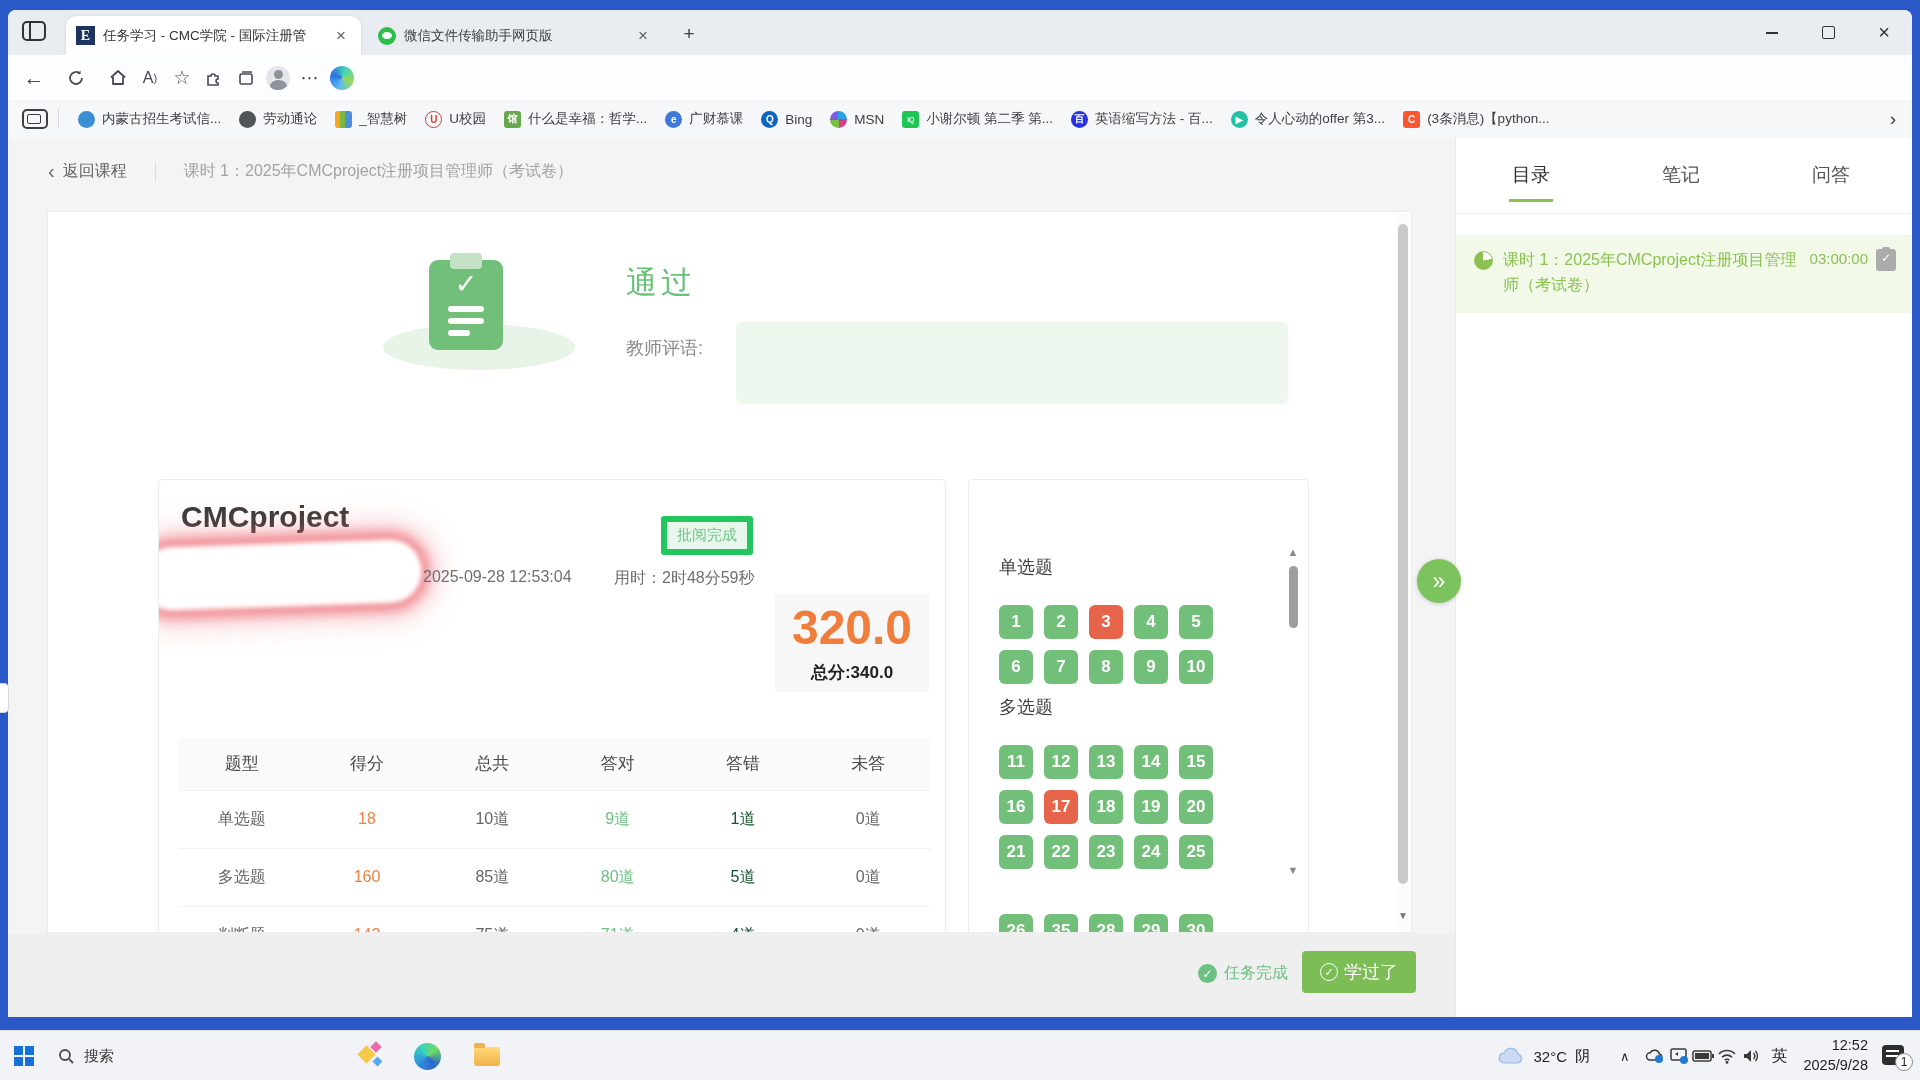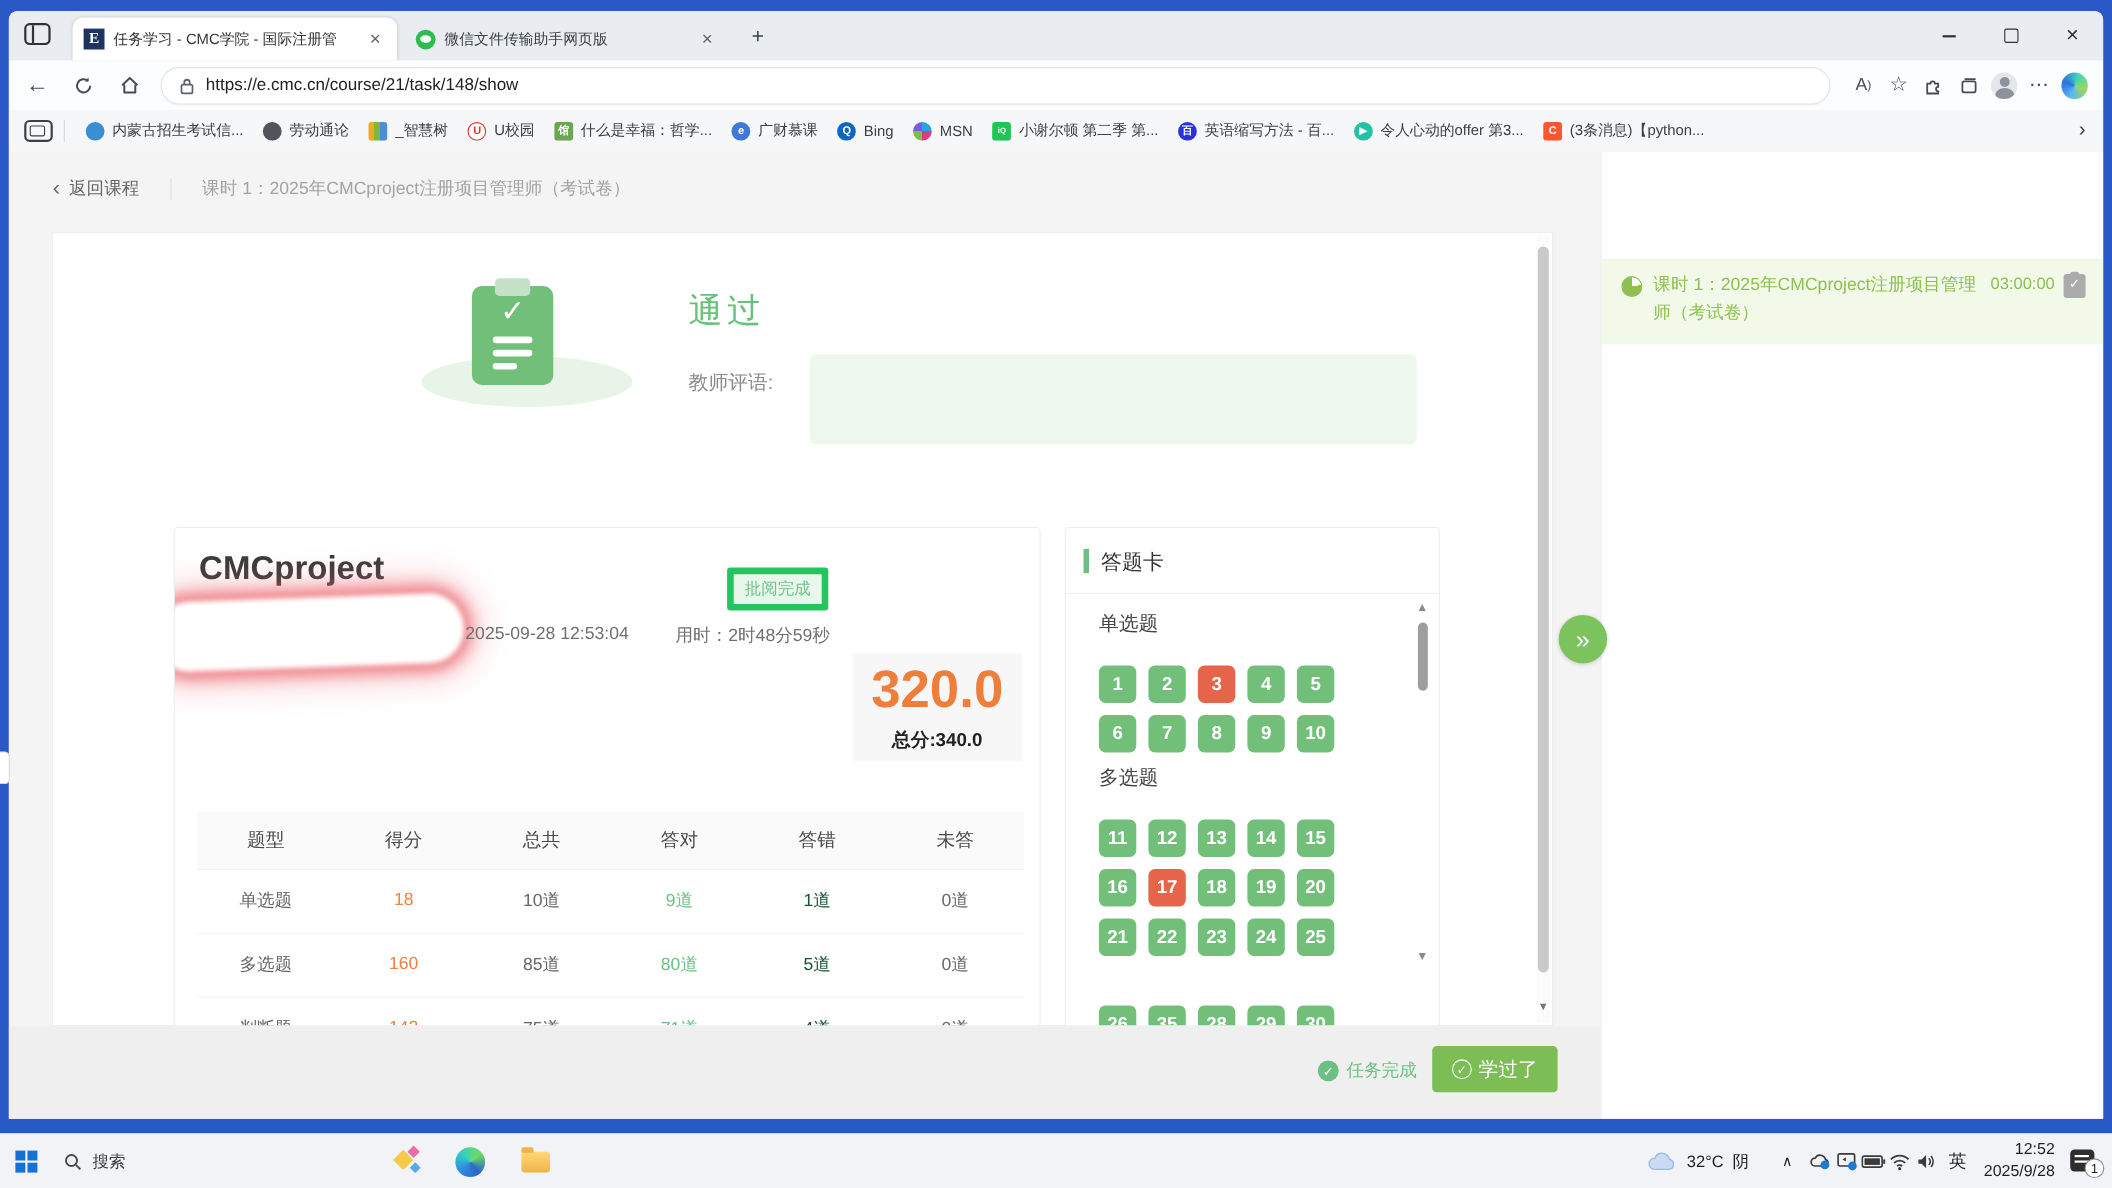--- a/index.html
+++ b/index.html
@@ -186,27 +186,20 @@
     <div class="navbtn">
       <svg width="18" height="18" viewBox="0 0 18 18">
           <path d="M15 9a6 6 0 1 1-2-4.5" fill="none" stroke="#474b50" stroke-width="1.8"></path>
           <path d="M13.5 1.5v3.5H10z" fill="#474b50"></path>
         </svg>
     </div>
     <div class="navbtn">
       <svg width="18" height="18" viewBox="0 0 18 18">
           <path d="M2 8.5 9 2l7 6.5M4 8v7h10V8" fill="none" stroke="#474b50" stroke-width="1.8" stroke-linejoin="round"></path>
         </svg>
-    </div>
-    <div class="urlbar">
-      <svg width="14" height="16" viewBox="0 0 14 16">
-          <rect x="2" y="7" width="10" height="8" rx="1.5" fill="none" stroke="#5f6368" stroke-width="1.6"></rect>
-          <path d="M4.5 7V5a2.5 2.5 0 0 1 5 0v2" fill="none" stroke="#5f6368" stroke-width="1.6"></path>
-        </svg>
-      <span class="urltext">https://e.cmc.cn/course/21/task/148/show</span>
     </div>
     <div class="tb-icons">
       <div class="tb-ic" style="font-size:16px;">A<span style="font-size:11px;">)</span></div>
       <div class="tb-ic" style="font-size:19px;">☆</div>
       <div class="tb-ic">
         <svg width="18" height="18" viewBox="0 0 18 18">
             <path d="M3 7h3a2 2 0 1 1 4 0h3v3a2 2 0 1 0 0 4v2H3z" fill="none" stroke="#474b50" stroke-width="1.6"></path>
           </svg>
       </div>
       <div class="tb-ic">
@@ -350,24 +343,20 @@
                 <td class="c-total">75道</td>
                 <td class="c-correct">71道</td>
                 <td class="c-wrong">4道</td>
                 <td class="c-un">0道</td>
               </tr>
             </tbody>
         </table>
       </div>
 
       <div class="card answer-card">
-        <div class="ac-head">
-          <div class="ac-bar"></div>
-          <div class="ac-title">答题卡</div>
-        </div>
         <div class="ac-scroll" id="answer-scroll">
             <div class="qgroup-label">单选题</div>
             <div class="qgrid">
               <div class="qbtn">1</div>
               <div class="qbtn">2</div>
               <div class="qbtn wrong">3</div>
               <div class="qbtn">4</div>
               <div class="qbtn">5</div>
               <div class="qbtn">6</div>
               <div class="qbtn">7</div>
@@ -419,20 +408,25 @@
         <div class="done-circ">✓</div>
         <span>任务完成</span>
       </div>
       <div class="learned-btn">
         <div class="learned-circ">✓</div>
         <span>学过了</span>
       </div>
     </div>
 
     <div class="sidebar">
+      <div class="sb-tabs" id="sidebar-tabs">
+          <div class="sb-tab active" style="left: 35px;">目录</div>
+          <div class="sb-tab" style="left: 185px;">笔记</div>
+          <div class="sb-tab" style="left: 335px;">问答</div>
+        </div>
       <div class="sb-item">
         <div class="pie-icon"></div>
         <div class="sb-item-title">课时 1：2025年CMCproject注册项目管理师（考试卷）</div>
         <div class="sb-item-time">03:00:00</div>
         <div class="clipcheck"></div>
       </div>
     </div>
 
     <div class="expander">»</div>
   </div>

